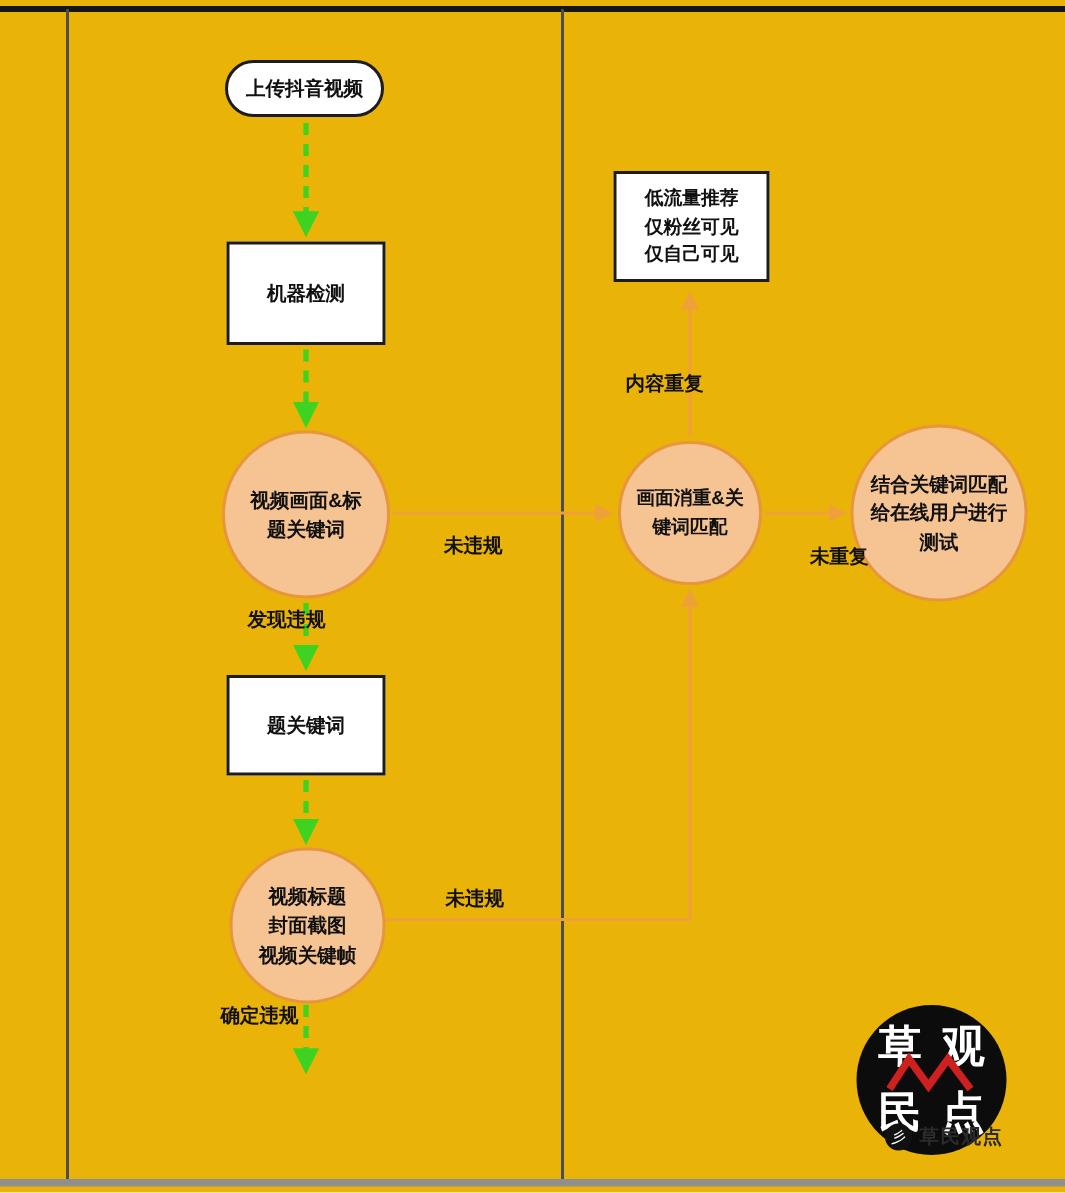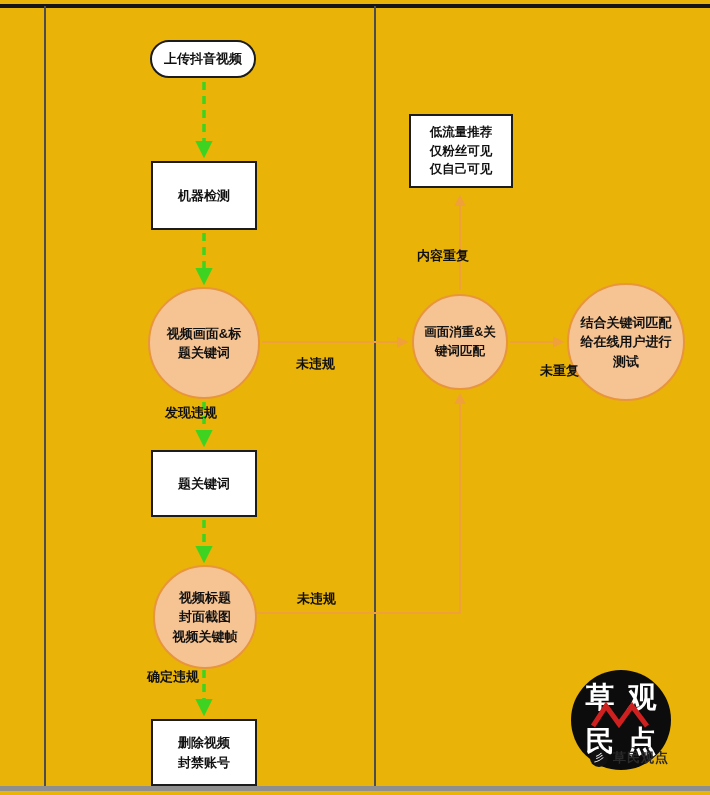--- a/index.html
+++ b/index.html
@@ -100,22 +100,20 @@
 
   <div class="node circle n-kwcircle">视频画面&amp;标
 题关键词</div>
 
   <div class="node rect n-manual">题关键词</div>
 
   <div class="node circle n-kfcircle">视频标题
 封面截图
 视频关键帧</div>
 
-  <div class="node rect n-delete">删除视频
-封禁账号</div>
 
   <div class="node rect n-lowtraf">低流量推荐
 仅粉丝可见
 仅自己可见</div>
 
   <div class="node circle n-dedup">画面消重&amp;关
 键词匹配</div>
 
   <div class="node circle n-test">结合关键词匹配
 给在线用户进行

